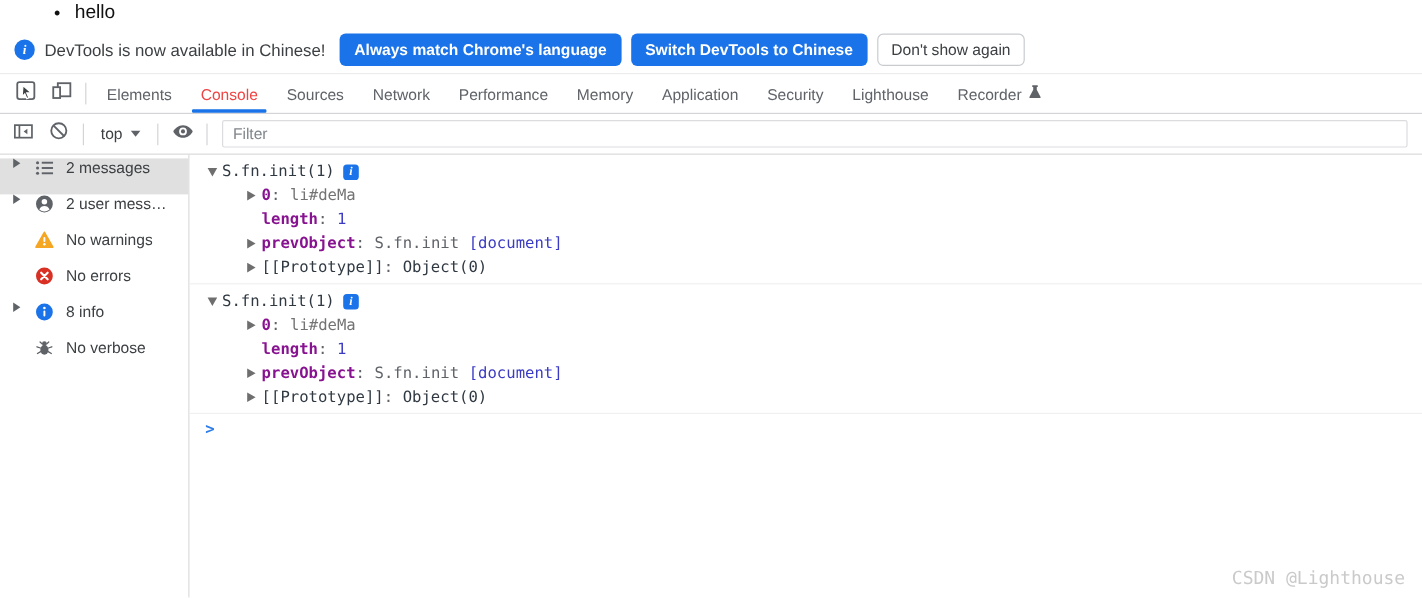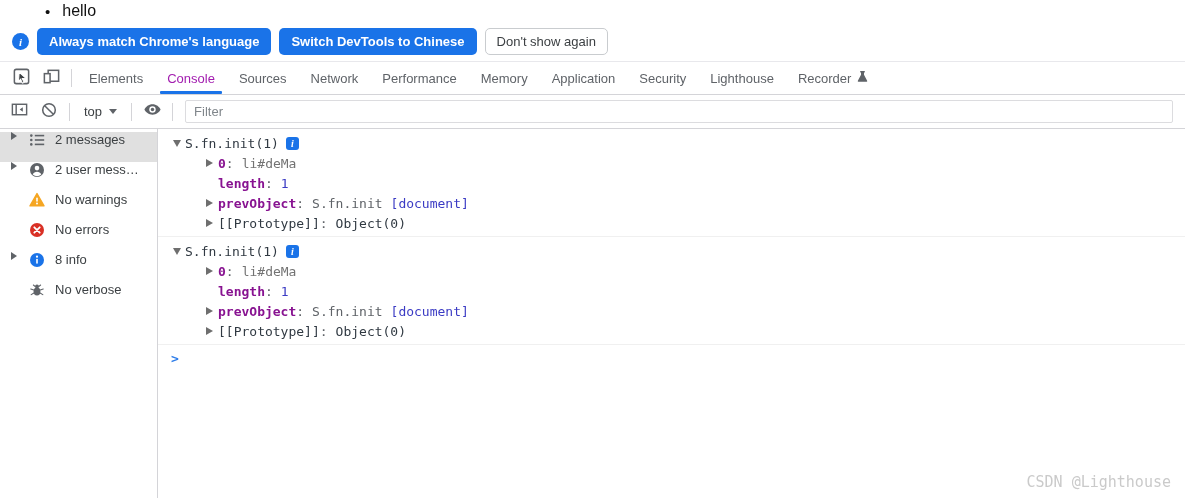--- a/index.html
+++ b/index.html
@@ -22,21 +22,21 @@
   .btn-primary { background:#1a73e8; color:#fff; font-weight:bold; padding:6px 12px; border:none; }
   .btn-secondary { background:#fff; color:#3c4043; padding:5px 11px; border:1px solid #c9cccf; }
 
   
   .tabbar { height:33px; display:flex; align-items:stretch; border-bottom:1px solid #d4d4d8;
             padding-left:6px; background:#fff; }
   .icon-btn { width:30px; display:flex; align-items:center; justify-content:center; cursor:pointer; }
   .v-div { width:1px; background:#d4d4d8; margin:7px 5px; }
   .tab { display:flex; align-items:center; gap:5px; padding:0 12px; font-size:13px;
          color:#5f6368; position:relative; cursor:pointer; white-space:nowrap; }
-  .tab.active { color:#a21caf; }
+  .tab.active { color:#ef4444; }
   .tab.active::after { content:""; position:absolute; left:5px; right:5px; bottom:0;
                        height:3px; background:#1a73e8; border-radius:1px; }
 
   
   .console-toolbar { height:34px; border-bottom:1px solid #d4d4d8; display:flex;
                      align-items:center; padding:0 4px; background:#fff; }
   .context-sel { display:flex; align-items:center; gap:7px; padding:0 9px; font-size:13px;
                  color:#3c4043; cursor:pointer; }
   .caret-down { width:0; height:0; border-left:4px solid transparent;
                 border-right:4px solid transparent; border-top:5px solid #5f6368; }
@@ -84,20 +84,21 @@
 </head>
 <body>
 
 <div class="page-strip">
   <span class="bullet">•</span>
   <span>hello</span>
 </div>
 
 <div class="infobar">
   <span class="info-circle">i</span>
+  <span class="infobar-msg">DevTools is now available in Chinese!</span>
   <button class="btn btn-primary">Always match Chrome's language</button>
   <button class="btn btn-primary">Switch DevTools to Chinese</button>
   <button class="btn btn-secondary">Don't show again</button>
 </div>
 
 <div class="tabbar">
   <div class="icon-btn">
     <span>
       <svg width="19" height="19" viewBox="0 0 20 20">
         <rect x="2.5" y="2.5" width="15" height="15" rx="2" fill="none" stroke="#5f6368" stroke-width="1.6"></rect>

